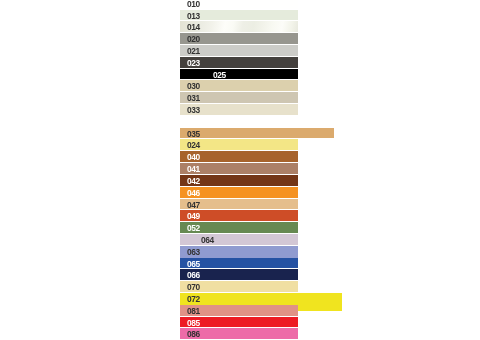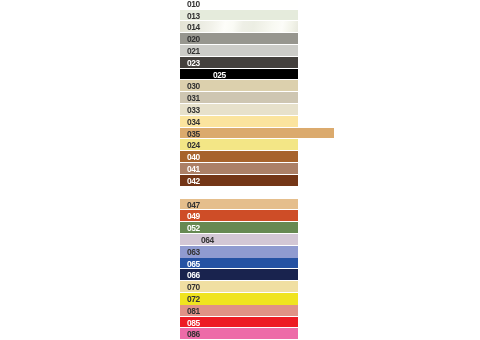--- a/index.html
+++ b/index.html
@@ -25,21 +25,21 @@
   .r15{top:175px;height:11px;}
   .r16{top:187px;height:11px;}
   .r17{top:199px;height:10px;}
   .r18{top:210px;height:11px;}
   .r19{top:222px;height:11px;}
   .r20{top:234px;height:11px;}
   .r21{top:246px;height:21px;}
   .r22{top:258px;height:10px;}
   .r23{top:269px;height:11px;}
   .r24{top:281px;height:11px;}
-  .r25{top:293px;height:18px;}
+  .r25{top:293px;height:18px;padding-left:44px;}
   .r26{top:305px;height:11px;}
   .r27{top:317px;height:10px;}
   .r28{top:328px;height:11px;}
   .lbl{position:absolute;left:7px;top:3.1px;font:bold 8.4px "Liberation Sans",sans-serif;line-height:6px;color:#333333;letter-spacing:-0.4px;-webkit-font-smoothing:antialiased;transform:translateZ(0);white-space:nowrap;}
   .lbl.light{color:#ffffff;}
 </style>
 </head>
 <body>
 
 <div id="chart">
@@ -66,37 +66,37 @@
     </div>
   <div class="sw r7" style="background-color: rgb(220, 208, 173);">
       <span class="lbl" style="color: rgb(51, 51, 51);">030</span>
     </div>
   <div class="sw r8" style="background-color: rgb(206, 198, 178);">
       <span class="lbl" style="color: rgb(51, 51, 51);">031</span>
     </div>
   <div class="sw r9" style="background-color: rgb(231, 225, 203);">
       <span class="lbl" style="color: rgb(51, 51, 51);">033</span>
     </div>
-  <div class="sw r10" style="background-color: rgb(251, 228, 158);">
-      <span class="lbl" style="color: rgb(51, 51, 51);">034</span>
-    </div>
   <div class="sw r11" style="background-color: rgb(219, 170, 109); padding-left: 36px;">
       <span class="lbl" style="color: rgb(51, 51, 51);">035</span>
     </div>
   <div class="sw r12" style="background-color: rgb(243, 230, 134);">
       <span class="lbl" style="color: rgb(51, 51, 51);">024</span>
     </div>
   <div class="sw r13" style="background-color: rgb(167, 99, 44);">
       <span class="lbl light" style="color: rgb(255, 255, 255);">040</span>
     </div>
   <div class="sw r14" style="background-color: rgb(172, 128, 103);">
       <span class="lbl light" style="color: rgb(255, 255, 255);">041</span>
     </div>
   <div class="sw r15" style="background-color: rgb(116, 54, 23);">
       <span class="lbl light" style="color: rgb(255, 255, 255);">042</span>
+    </div>
+  <div class="sw r16" style="background-color: rgb(245, 146, 33);">
+      <span class="lbl light" style="color: rgb(255, 255, 255);">046</span>
     </div>
   <div class="sw r17" style="background-color: rgb(229, 190, 140);">
       <span class="lbl" style="color: rgb(51, 51, 51);">047</span>
     </div>
   <div class="sw r18" style="background-color: rgb(206, 77, 39);">
       <span class="lbl light" style="color: rgb(255, 255, 255);">049</span>
     </div>
   <div class="sw r19" style="background-color: rgb(103, 137, 82);">
       <span class="lbl light" style="color: rgb(255, 255, 255);">052</span>
     </div>

